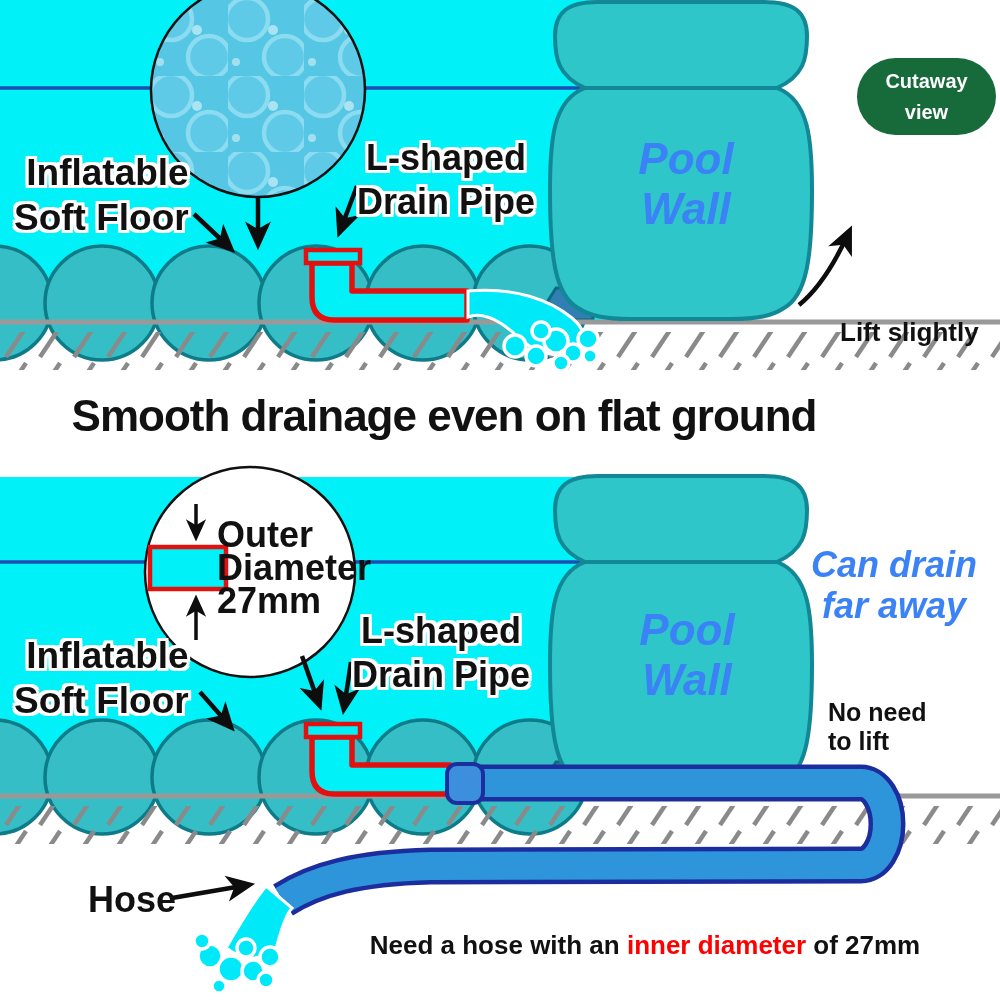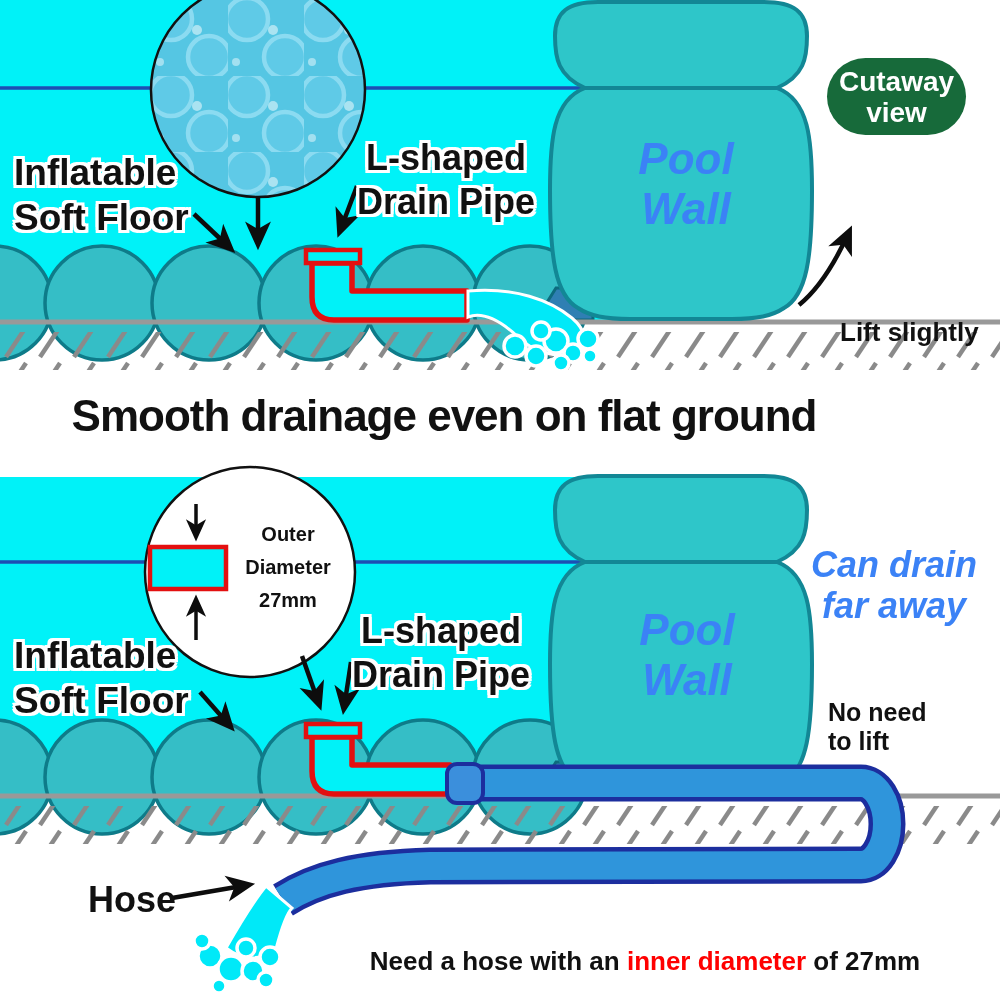--- a/index.html
+++ b/index.html
@@ -5,41 +5,42 @@
   html,body{margin:0;padding:0;background:#fff;}
   .canvas{
     position:relative;width:1000px;height:1000px;background:#fff;overflow:hidden;
     font-family:"Liberation Sans", sans-serif;font-weight:bold;color:#111;
   }
   .canvas svg{position:absolute;left:0;top:0;}
   .lbl{position:absolute;white-space:pre-line;line-height:1.2;}
   .outlined{
     text-shadow:-3px -3px 0 #fff,3px -3px 0 #fff,-3px 3px 0 #fff,3px 3px 0 #fff,
                 0 -3px 0 #fff,0 3px 0 #fff,-3px 0 0 #fff,3px 0 0 #fff;
+    text-align:right;
   }
   .green{color:#3b82f6;font-style:italic;}
   .title{left:0;width:888px;top:390px;font-size:44px;text-align:center;letter-spacing:-1px;}
   .floor-label-top{left:14px;top:150px;font-size:37px;line-height:45px;}
   .pipe-label-top{left:305px;width:282px;top:136px;font-size:36px;line-height:44px;text-align:center;}
   .wall-label-top{left:596px;width:180px;top:134px;font-size:44px;line-height:50px;text-align:center;}
   .badge{
-    position:absolute;left:827px;top:58px;width:139px;height:77px;border-radius:39px;
-    background:#176A3A;color:#fff;font-size:28px;line-height:31px;text-align:center;
+    position:absolute;left:857px;top:58px;width:139px;height:77px;border-radius:39px;
+    background:#176A3A;color:#fff;font-size:20px;line-height:31px;text-align:center;
     display:flex;align-items:center;justify-content:center;white-space:pre-line;
   }
   .lift-label{left:840px;top:271px;font-size:26px;margin-top:46px;}
-  .magnifier-label{left:202px;width:172px;top:518px;font-size:20px;line-height:33px;text-align:center;}
+  .magnifier-label{left:217px;width:172px;top:518px;font-size:36px;line-height:33px;text-align:left;}
   .floor-label-bottom{left:14px;top:633px;font-size:37px;line-height:45px;}
   .pipe-label-bottom{left:300px;width:282px;top:609px;font-size:36px;line-height:44px;text-align:center;}
   .wall-label-bottom{left:597px;width:180px;top:605px;font-size:44px;line-height:50px;text-align:center;}
   .drain-label{left:794px;width:200px;top:544px;font-size:36px;line-height:41px;text-align:center;}
   .nolift-label{left:828px;width:104px;top:698px;font-size:25px;line-height:29px;text-align:left;}
   .hose-label{left:88px;top:878px;font-size:36px;}
   .note1{left:565px;width:400px;top:896px;font-size:26px;text-align:center;}
-  .note2{left:295px;width:700px;top:930px;font-size:26px;text-align:center;white-space:normal;margin-top:16px;}
+  .note2{left:295px;width:700px;top:930px;font-size:26px;text-align:center;white-space:normal;}
   .red-em{color:#FF0000;}
 </style>
 </head>
 <body>
 
 <div class="canvas">
 
   <svg width="1000" height="1000" viewBox="0 0 1000 1000">
     <defs>
       <marker id="ah" viewBox="0 0 12 12" refX="9" refY="6" markerWidth="7" markerHeight="6.4" orient="auto">

